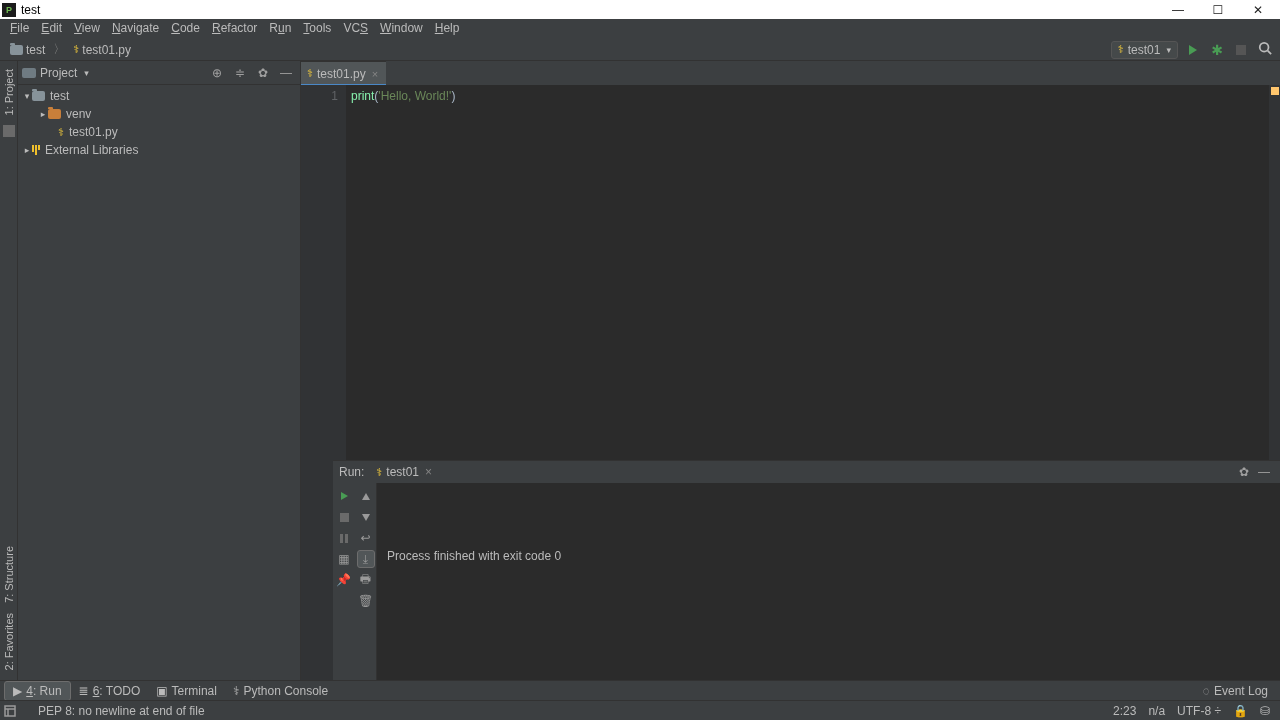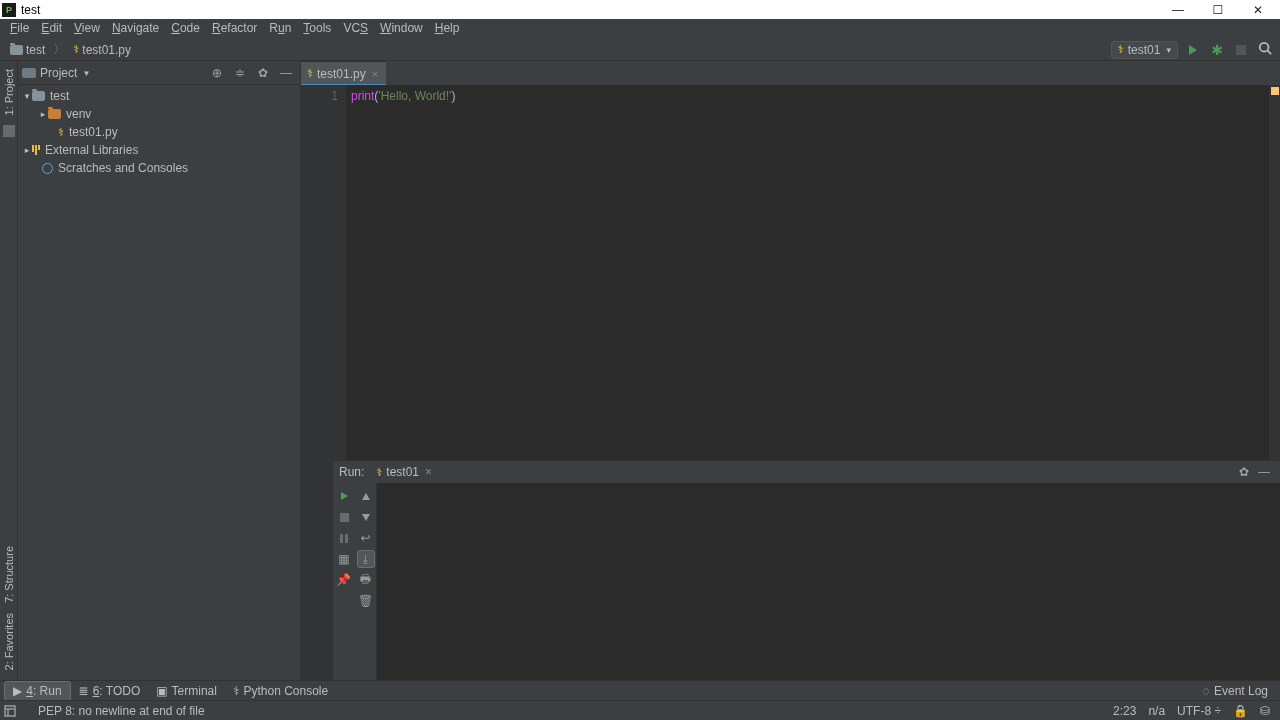--- a/index.html
+++ b/index.html
@@ -67,21 +67,21 @@
 
 .upper-pane { flex:1; display:flex; flex-direction:column; min-height:0; }
 .tabstrip { height:24px; display:flex; align-items:end; background:#3c3f41; }
 .tab { height:24px; background:#515658; display:flex; align-items:center; padding:0 6px; gap:4px; border-top:1px solid #323232; cursor:pointer; }
 .tab.active { position:relative; }
 .tab.active::after { content:''; position:absolute; left:0; right:0; bottom:-1px; height:2px; background:#4a88c7; }
 .tab .close { color:#858585; cursor:pointer; font-size:11px; padding:0 2px; }
 .editor { flex:1; display:flex; background:#2b2b2b; position:relative; overflow:hidden; }
 .gutter-nums { width:45px; background:#313335; color:#606366; font-family:Consolas,monospace; font-size:12px; text-align:right; padding:4px 8px 0 0; }
 .code-area { flex:1; font-family:Consolas,monospace; font-size:12px; padding:4px 0 0 5px; white-space:pre; }
-.kw { color:#d946ef; }
+.kw { color:#86efac; }
 .str { color:#6a8759; }
 .code-plain { color:#a9b7c6; }
 .editor-right-stripe { width:11px; background:#313335; position:relative; }
 .editor-right-stripe .mark { position:absolute; top:2px; right:1px; width:8px; height:8px; background:#ffc66d; }
 .editor-split { width:290px; background:#2b2b2b; }
 
 
 .run-panel { height:220px; border-top:1px solid #323232; display:flex; flex-direction:column; background:#3c3f41;margin-left:32px; }
 .run-header { height:22px; display:flex; align-items:center; padding:0 6px; }
 .run-header .tabname { display:flex; align-items:center; gap:4px; padding:1px 4px;}
@@ -220,25 +220,20 @@
       </div>
       <div class="tree-row" style="padding-left:4px">
         <span class="chev">▸</span>
         <span class="tree-icon-lib">
             <span></span>
             <span></span>
             <span></span>
           </span>
         <span>External Libraries</span>
       </div>
-      <div class="tree-row" style="padding-left:14px">
-        <span class="chev blank">▸</span>
-        <span class="tree-icon-scratch"></span>
-        <span>Scratches and Consoles</span>
-      </div>
     </div>
   </div>
 
   <div class="editor-col">
     <div class="upper-pane">
       <div class="tabstrip">
         <div class="tab active">
           <span class="py-icon">⚕</span>
           <span>test01.py</span>
           <span class="close">×</span>
@@ -293,20 +288,21 @@
           <div class="rt-btn">
               <span class="down-arrow"></span>
             </div>
           <div class="rt-btn">↩</div>
           <div class="rt-btn active">⤓</div>
           <div class="rt-btn">🖶</div>
           <div class="rt-btn">🗑</div>
         </div>
         <div class="console">
           <div class="line"></div>
+          <div class="line">Process finished with exit code 0</div>
         </div>
       </div>
     </div>
   </div>
 </div>
 
 <div class="toolwindow-bar">
   <div class="tw-left">
     <div class="tw-btn active">
         <span>▶</span>

